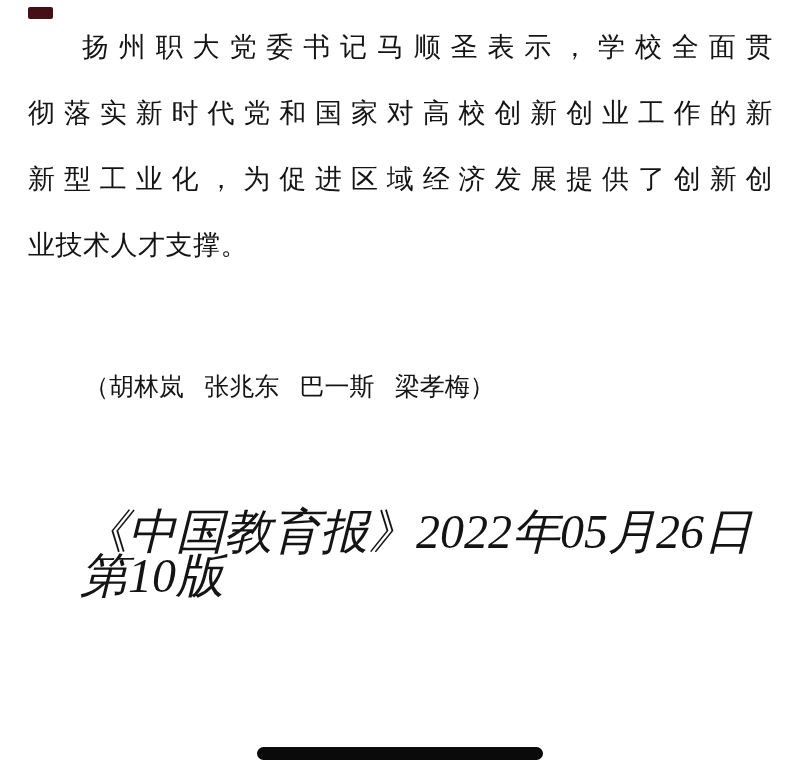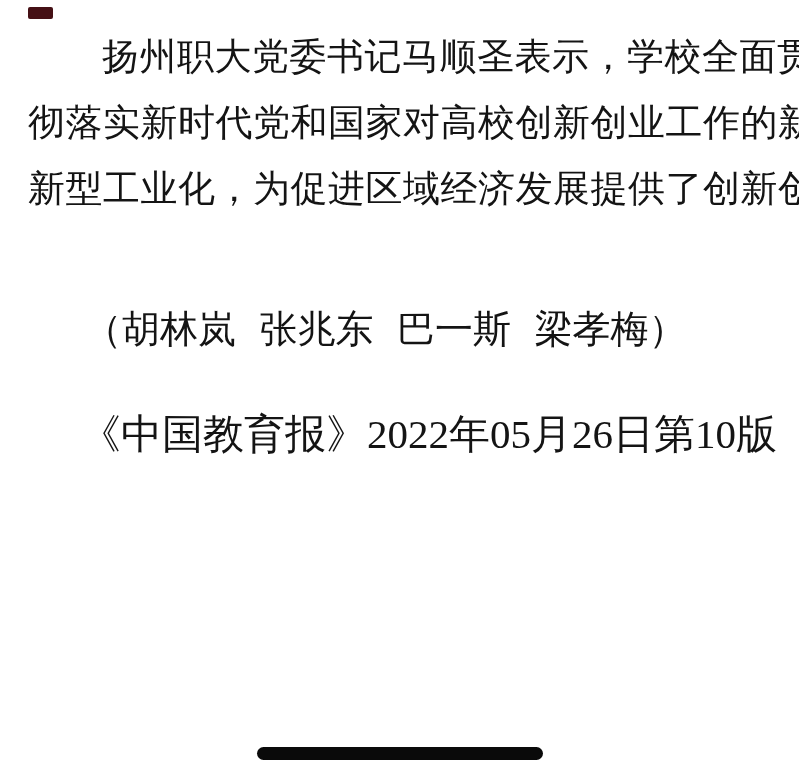--- a/index.html
+++ b/index.html
@@ -19,67 +19,70 @@
   .corner-mark {
     position: absolute;
     left: 28px;
     top: 7px;
     width: 25px;
     height: 12px;
     background: #451015;
     border-radius: 2px;
   }
   .article {
-    padding: 24px 26px 0 28px;
-    font-size: 37px;
+    padding: 16px 26px 0 28px;
+    font-size: 27px;
     line-height: 66px;
     letter-spacing: 0.5px;
+    font-family: Liberation Mono, monospace;
   }
   .para-line {
     text-align: justify;
     text-align-last: justify;
     text-justify: inter-character;
     white-space: nowrap;
   }
   .para-line.indent {
     text-indent: 2em;
   }
   .para-line.para-end {
     text-align: left;
     text-align-last: left;
   }
   .byline {
     margin: 86px 0 0 84px;
-    font-size: 38px;
+    font-size: 25px;
     line-height: 42px;
     word-spacing: 14px;
   }
   .source-line {
-    margin: 62px 0 0 80px;
-    font-size: 41px;
+    margin: 102px 0 0 80px;
+    font-size: 48px;
     line-height: 44px;
+    font-style: italic;
   }
   .home-indicator {
     position: absolute;
     left: 257px;
     top: 747px;
     width: 286px;
     height: 13px;
     border-radius: 7px;
     background: #0a0a0a;
   }
 </style>
 </head>
 <body>
 
 <div class="corner-mark"></div>
 
 <div class="article">
   <div class="para-line indent">扬州职大党委书记马顺圣表示，学校全面贯</div>
   <div class="para-line">彻落实新时代党和国家对高校创新创业工作的新</div>
   <div class="para-line">新型工业化，为促进区域经济发展提供了创新创</div>
+  <div class="para-line para-end">业技术人才支撑。</div>
 </div>
 
 <div class="byline">（胡林岚 张兆东 巴一斯 梁孝梅）</div>
 
 <div class="source-line">《中国教育报》2022年05月26日第10版</div>
 
 <div class="home-indicator"></div>
 
 </body></html>

